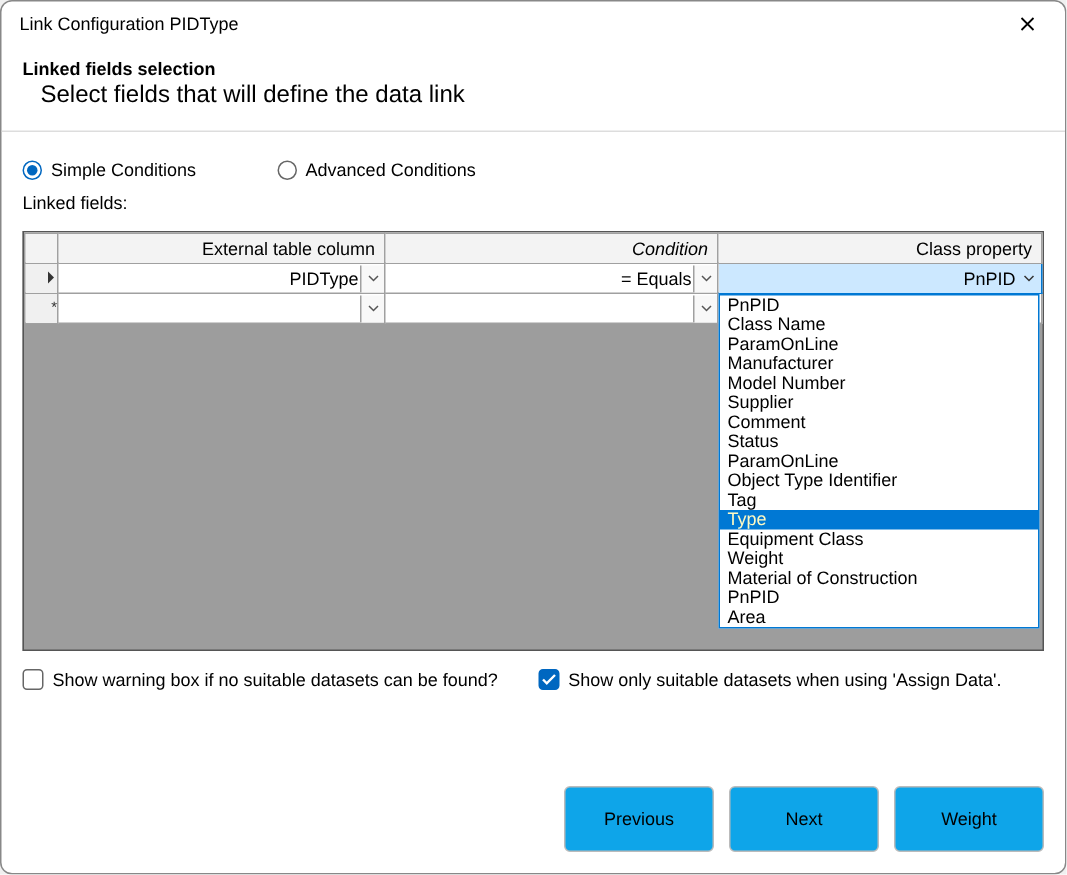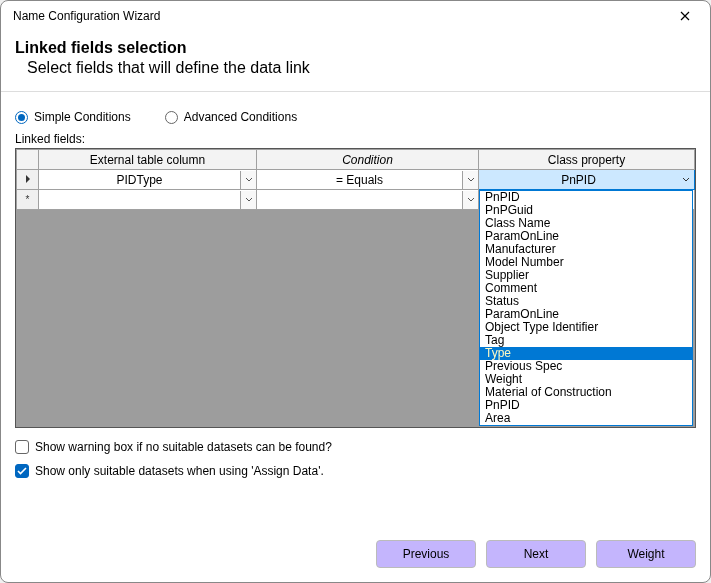--- a/index.html
+++ b/index.html
@@ -41,38 +41,38 @@
     justify-content: center;
     border-radius: 4px;
   }
   .close-btn svg { width: 10px; height: 10px; }
   .header-section {
     padding: 8px 14px 14px 14px;
     border-bottom: 1px solid #ddd;
   }
   .step-title {
     font-weight: bold;
-    font-size: 16px;
+    font-size: 12px;
     margin-bottom: 2px;
   }
   .step-desc {
     font-size: 16px;
     padding-left: 12px;
   }
   .body-section {
     padding: 14px 14px 0 14px;
     flex: 1;
     position: relative;
     display: flex;
     flex-direction: column;
   }
   .radio-row {
     display: flex;
     align-items: center;
-    gap: 34px;
+    gap: 54px;
     margin: 4px 0 6px 0;
   }
   .radio-item {
     display: flex;
     align-items: center;
     gap: 6px;
   }
   .radio-outer {
     width: 13px; height: 13px;
     border: 1px solid #0067c0;
@@ -83,38 +83,38 @@
   }
   .radio-outer.unsel { border-color: #666; }
   .radio-inner {
     width: 7px; height: 7px;
     background: #0067c0;
     border-radius: 50%;
   }
   .fields-label {
     font-size: 12px;
     margin-top: 2px;
-    margin-bottom: 2px;
+    margin-bottom: 12px;
   }
   .grid-wrap {
     border: 1px solid #555;
     background: #9d9d9d;
     height: 280px;
     position: relative;
     overflow: visible;
   }
   .grid-table {
     width: 100%;
     border-collapse: collapse;
     background: #fff;
   }
   .grid-table th, .grid-table td {
     border: 1px solid #a0a0a0;
     font-weight: normal;
-    text-align: center;
+    text-align: right;
     font-size: 12px;
     height: 20px;
     padding: 0;
     position: relative;
   }
   .grid-table th {
     background: #f3f3f3;
     padding: 1px 6px;
   }
   .rowhead {
@@ -127,21 +127,21 @@
   .col-ext { width: 218px; }
   .col-cond { width: 222px; font-style: italic; }
   .col-class { }
   .cell-inner {
     display: flex;
     align-items: center;
     height: 100%;
   }
   .cell-text {
     flex: 1;
-    padding: 0 16px;
+    padding: 0 1px;
     white-space: nowrap;
     overflow: hidden;
   }
   .cell-drop {
     width: 16px;
     height: 18px;
     border-left: 1px solid #a0a0a0;
     display: flex;
     align-items: center;
     justify-content: center;
@@ -177,22 +177,21 @@
     white-space: nowrap;
     cursor: default;
   }
   .dropdown-list .opt.sel {
     background: #0078d4;
     color: #fef9c3;
   }
   .checks {
     margin-top: 12px;
     display: flex;
-    flex-direction: column;
-    gap: 10px;
+    gap: 27px;
   }
   .check-row {
     display: flex;
     align-items: center;
     gap: 6px;
   }
   .checkbox {
     width: 14px; height: 14px;
     border: 1px solid #666;
     border-radius: 3px;
@@ -207,40 +206,40 @@
   }
   .checkbox.checked svg { width: 10px; height: 8px; }
   .footer {
     padding: 14px;
     display: flex;
     justify-content: flex-end;
     gap: 10px;
   }
   .btn {
     min-width: 100px;
-    height: 28px;
+    height: 44px;
     border: 1px solid #bbb;
-    background: #c4b5fd;
+    background: #0ea5e9;
     border-radius: 4px;
     display: flex;
     align-items: center;
     justify-content: center;
     font-size: 12px;
     cursor: pointer;
     text-align: right;
   }
   .rowhead svg { width: 8px; height: 10px; }
 </style>
 </head>
 <body>
 
 <div class="window">
 
   <div class="titlebar">
-    <span>Name Configuration Wizard</span>
+    <span>Link Configuration PIDType</span>
     <div class="close-btn">
       <svg viewBox="0 0 10 10">
         <path d="M1 1 L9 9 M9 1 L1 9" stroke="#000" stroke-width="1.2" fill="none"></path>
       </svg>
     </div>
   </div>
 
   <div class="header-section">
     <div class="step-title">Linked fields selection</div>
     <div class="step-desc">Select fields that will define the data link</div>
@@ -337,33 +336,32 @@
               <div class="cell-inner">
                 <span class="cell-text"></span>
               </div>
             </td>
           </tr>
         </tbody>
       </table>
 
       <div class="dropdown-list" id="dd">
           <div class="opt">PnPID</div>
-          <div class="opt">PnPGuid</div>
           <div class="opt">Class Name</div>
           <div class="opt">ParamOnLine</div>
           <div class="opt">Manufacturer</div>
           <div class="opt">Model Number</div>
           <div class="opt">Supplier</div>
           <div class="opt">Comment</div>
           <div class="opt">Status</div>
           <div class="opt">ParamOnLine</div>
           <div class="opt">Object Type Identifier</div>
           <div class="opt">Tag</div>
           <div class="opt sel">Type</div>
-          <div class="opt">Previous Spec</div>
+          <div class="opt">Equipment Class</div>
           <div class="opt">Weight</div>
           <div class="opt">Material of Construction</div>
           <div class="opt">PnPID</div>
           <div class="opt">Area</div>
         </div>
     </div>
 
     <div class="checks">
       <div class="check-row">
         <span class="checkbox"></span>

